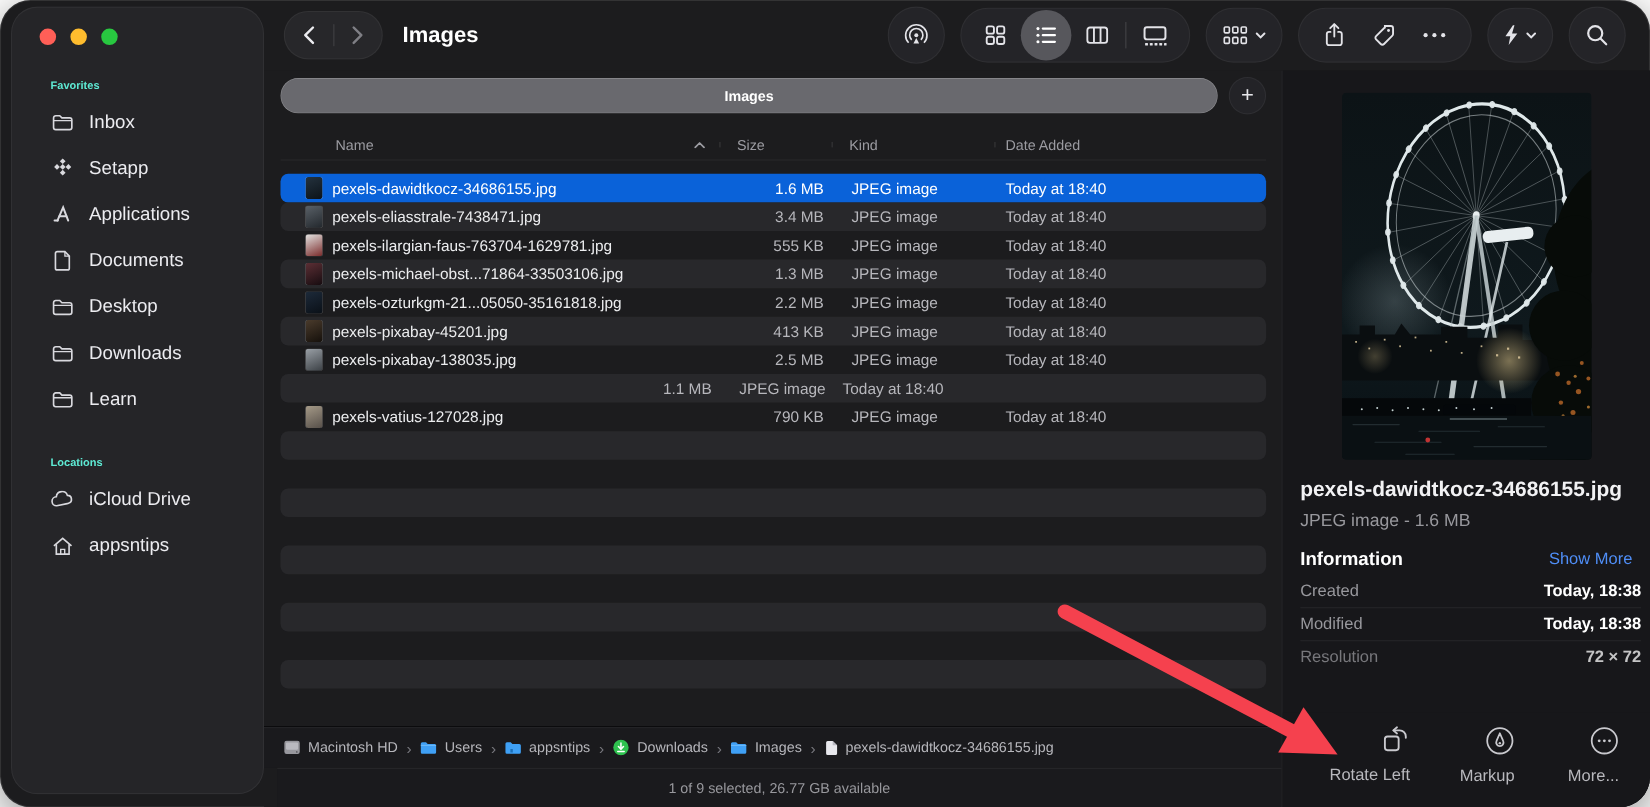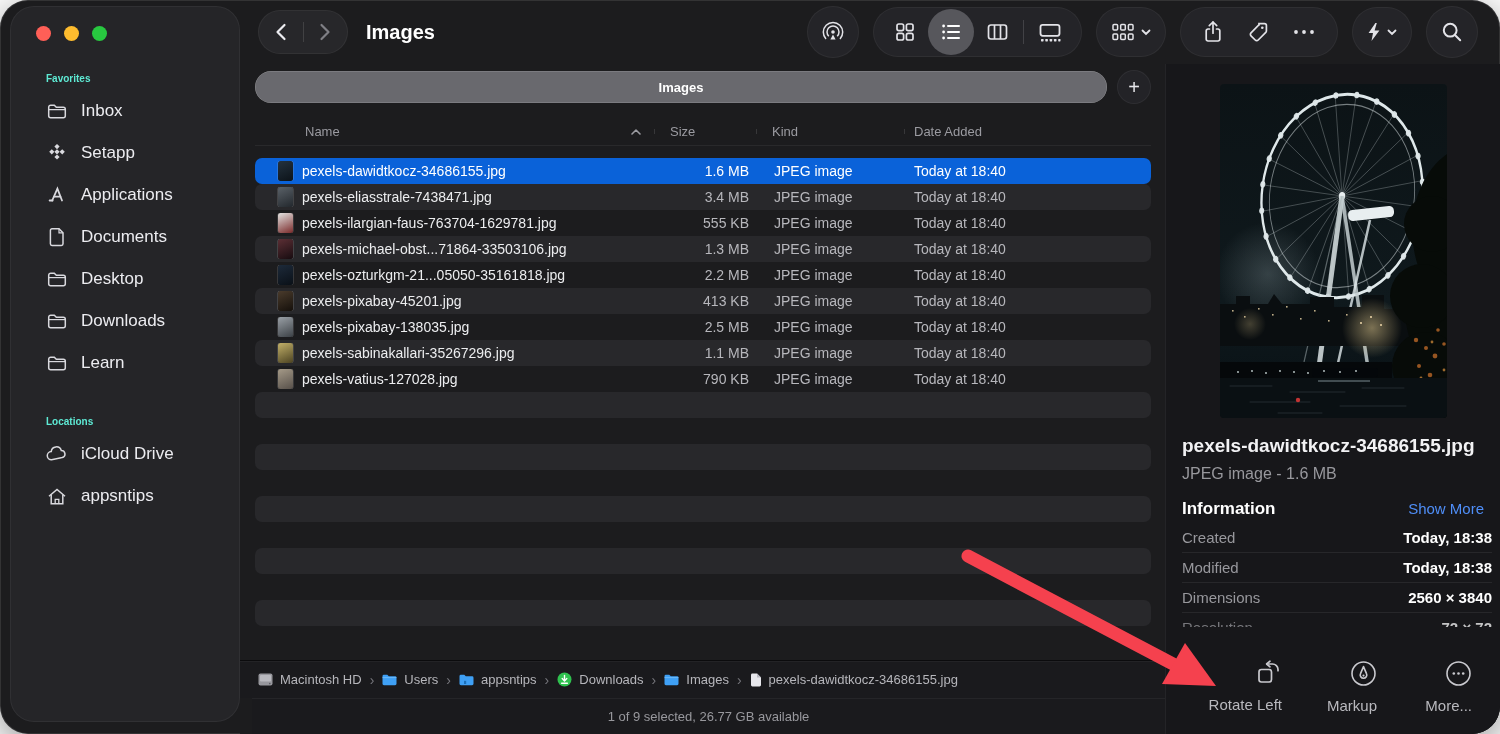--- a/index.html
+++ b/index.html
@@ -405,24 +405,20 @@
         <div class="frow">
           <div class="cell-name">
               <span class="thumb" style="background: linear-gradient(155deg, rgb(154, 160, 166), rgb(60, 65, 70));"></span>
               <span class="fname">pexels-pixabay-138035.jpg</span>
             </div>
           <div class="fmeta cell-size">2.5 MB</div>
           <div class="fmeta cell-kind">JPEG image</div>
           <div class="fmeta cell-date">Today at 18:40</div>
         </div>
         <div class="frow">
-          <div class="cell-name">
-              <span class="thumb" style="background: linear-gradient(155deg, rgb(194, 176, 105), rgb(76, 67, 34));"></span>
-              <span class="fname">pexels-sabinakallari-35267296.jpg</span>
-            </div>
           <div class="fmeta cell-size">1.1 MB</div>
           <div class="fmeta cell-kind">JPEG image</div>
           <div class="fmeta cell-date">Today at 18:40</div>
         </div>
         <div class="frow">
           <div class="cell-name">
               <span class="thumb" style="background: linear-gradient(155deg, rgb(165, 154, 136), rgb(87, 80, 74));"></span>
               <span class="fname">pexels-vatius-127028.jpg</span>
             </div>
           <div class="fmeta cell-size">790 KB</div>
@@ -634,24 +630,20 @@
 
       <div class="irows">
         <div class="irow">
           <span class="ilabel">Created</span>
           <span class="ival">Today, 18:38</span>
         </div>
         <div class="irow">
           <span class="ilabel">Modified</span>
           <span class="ival">Today, 18:38</span>
         </div>
-        <div class="irow">
-          <span class="ilabel">Dimensions</span>
-          <span class="ival">2560 × 3840</span>
-        </div>
         <div class="irow" style="opacity:0.75;">
           <span class="ilabel">Resolution</span>
           <span class="ival">72 × 72</span>
         </div>
       </div>
 
       <div class="actions">
         <div class="actbtn">
           <svg width="28" height="26" viewBox="0 0 28 26" fill="none" stroke="currentColor" stroke-width="1.7" stroke-linecap="round" stroke-linejoin="round">
             <rect x="5" y="9.5" width="12.5" height="12.5" rx="2.4"></rect>

